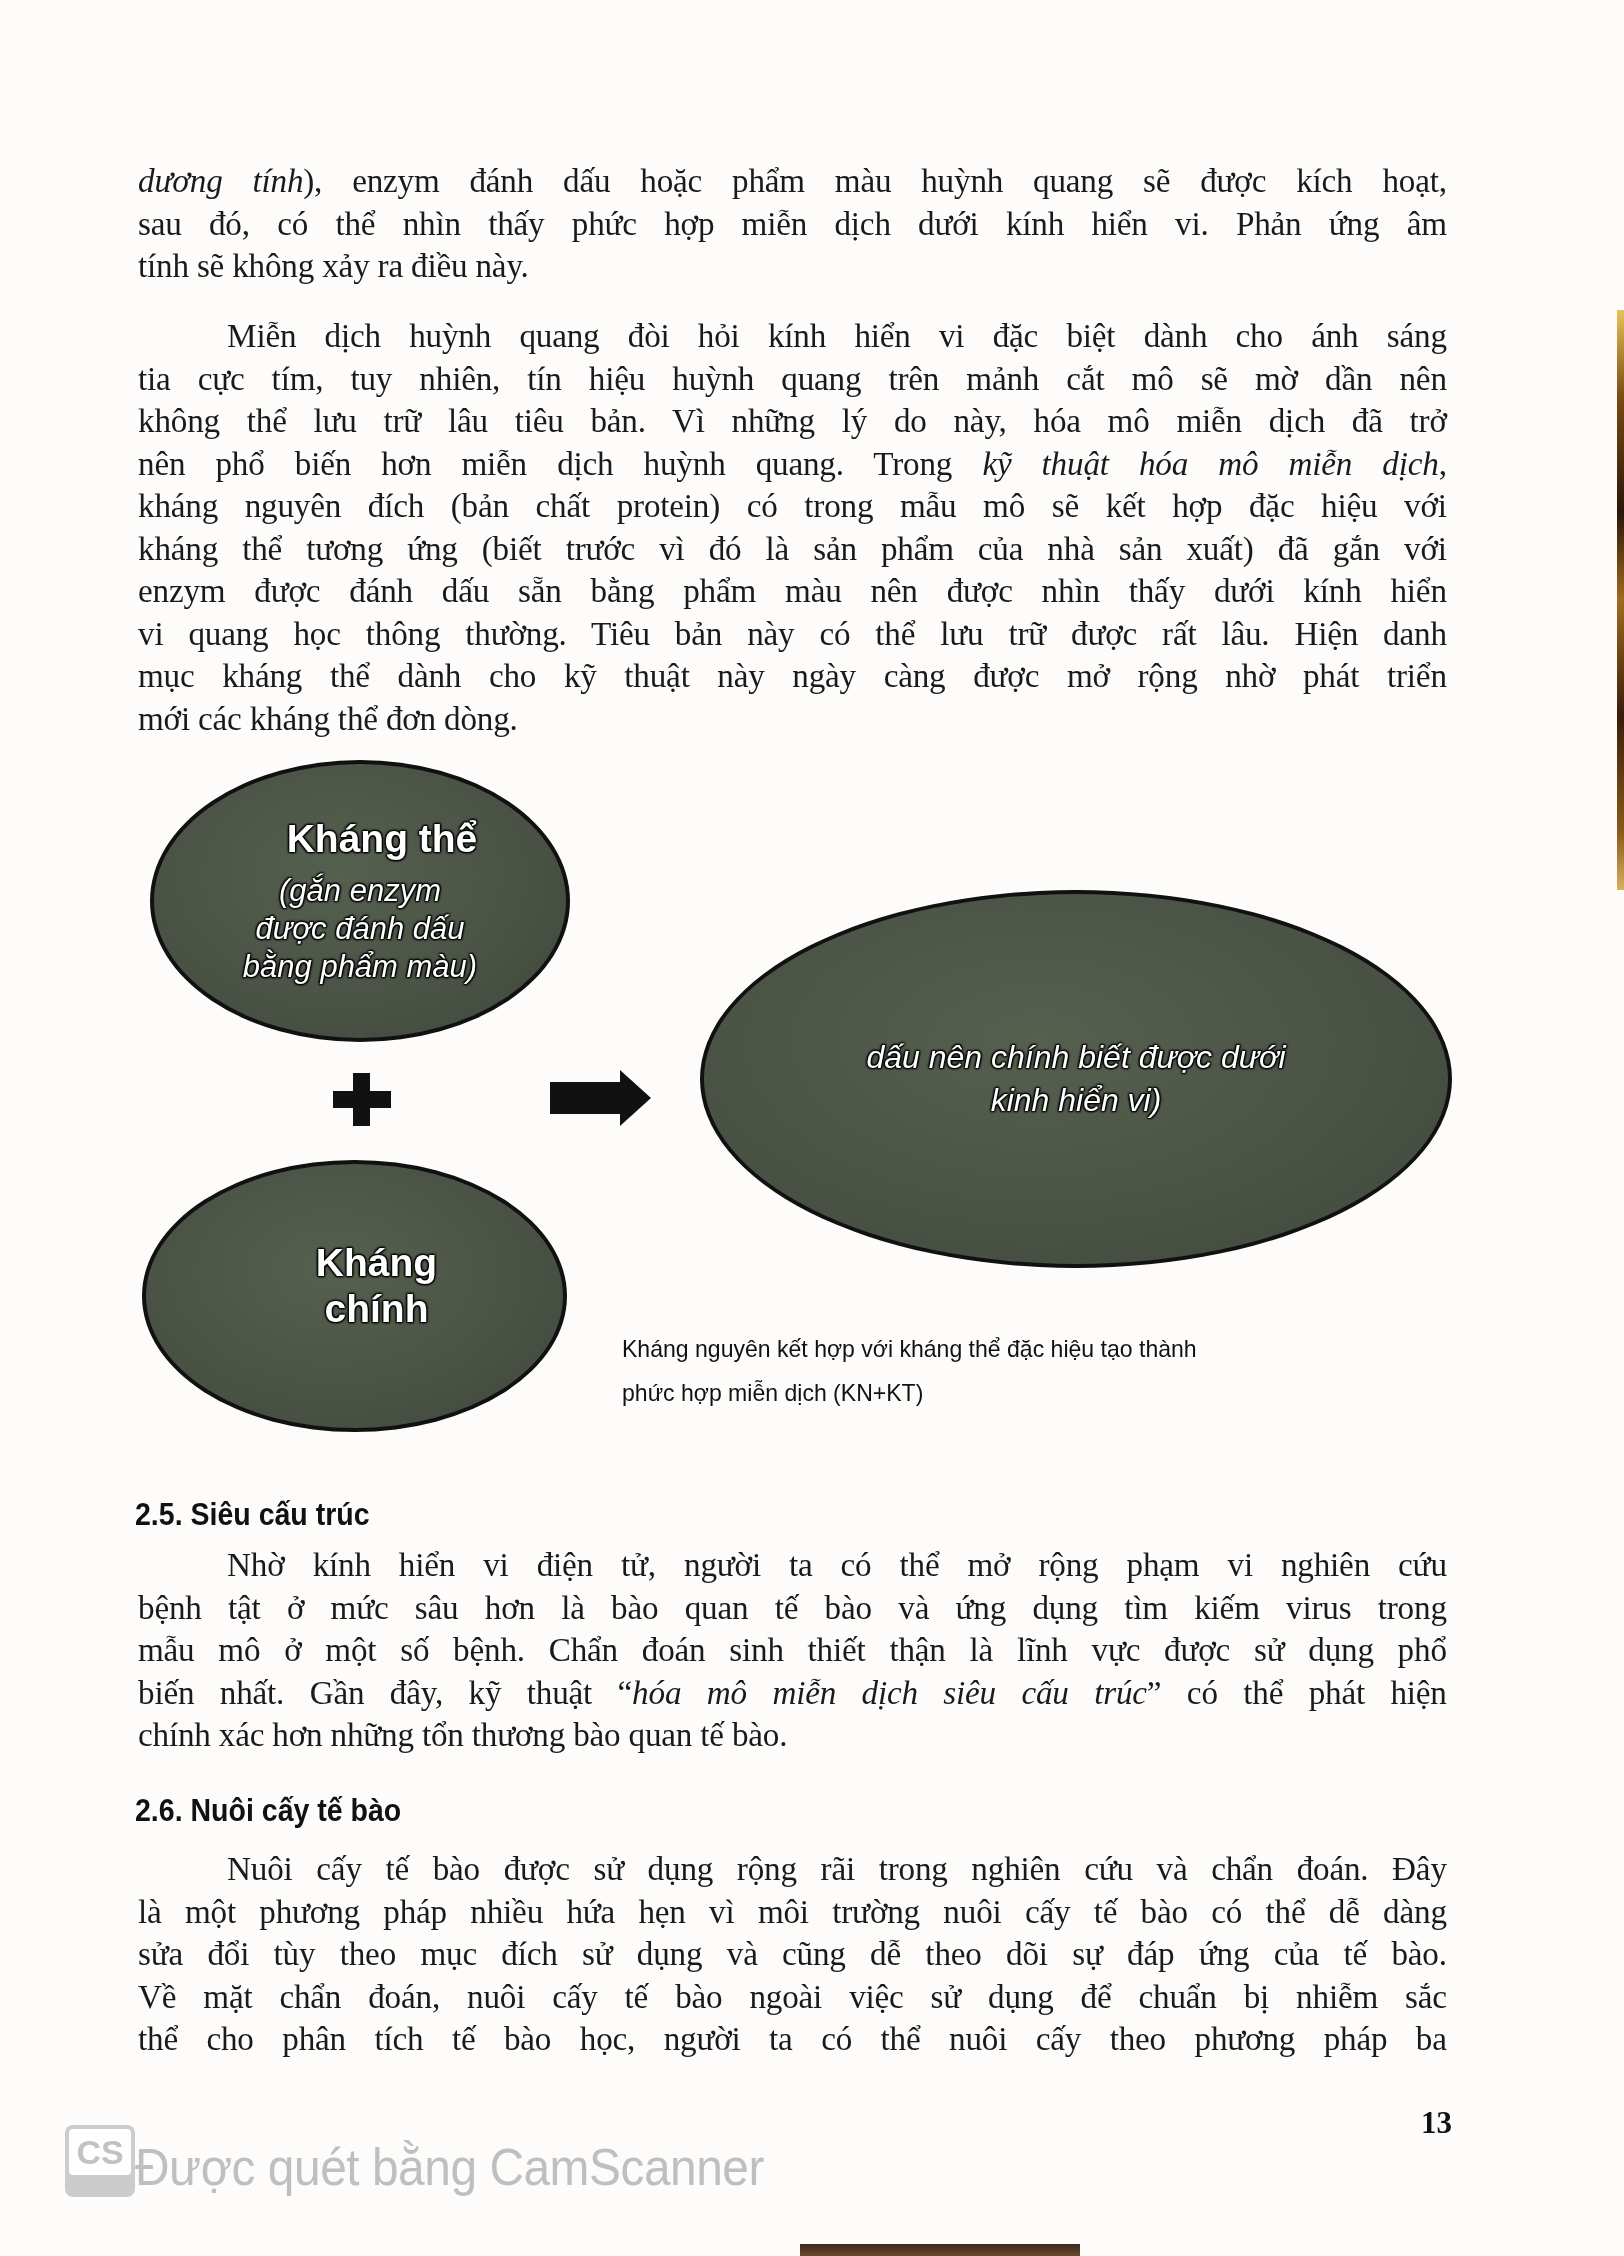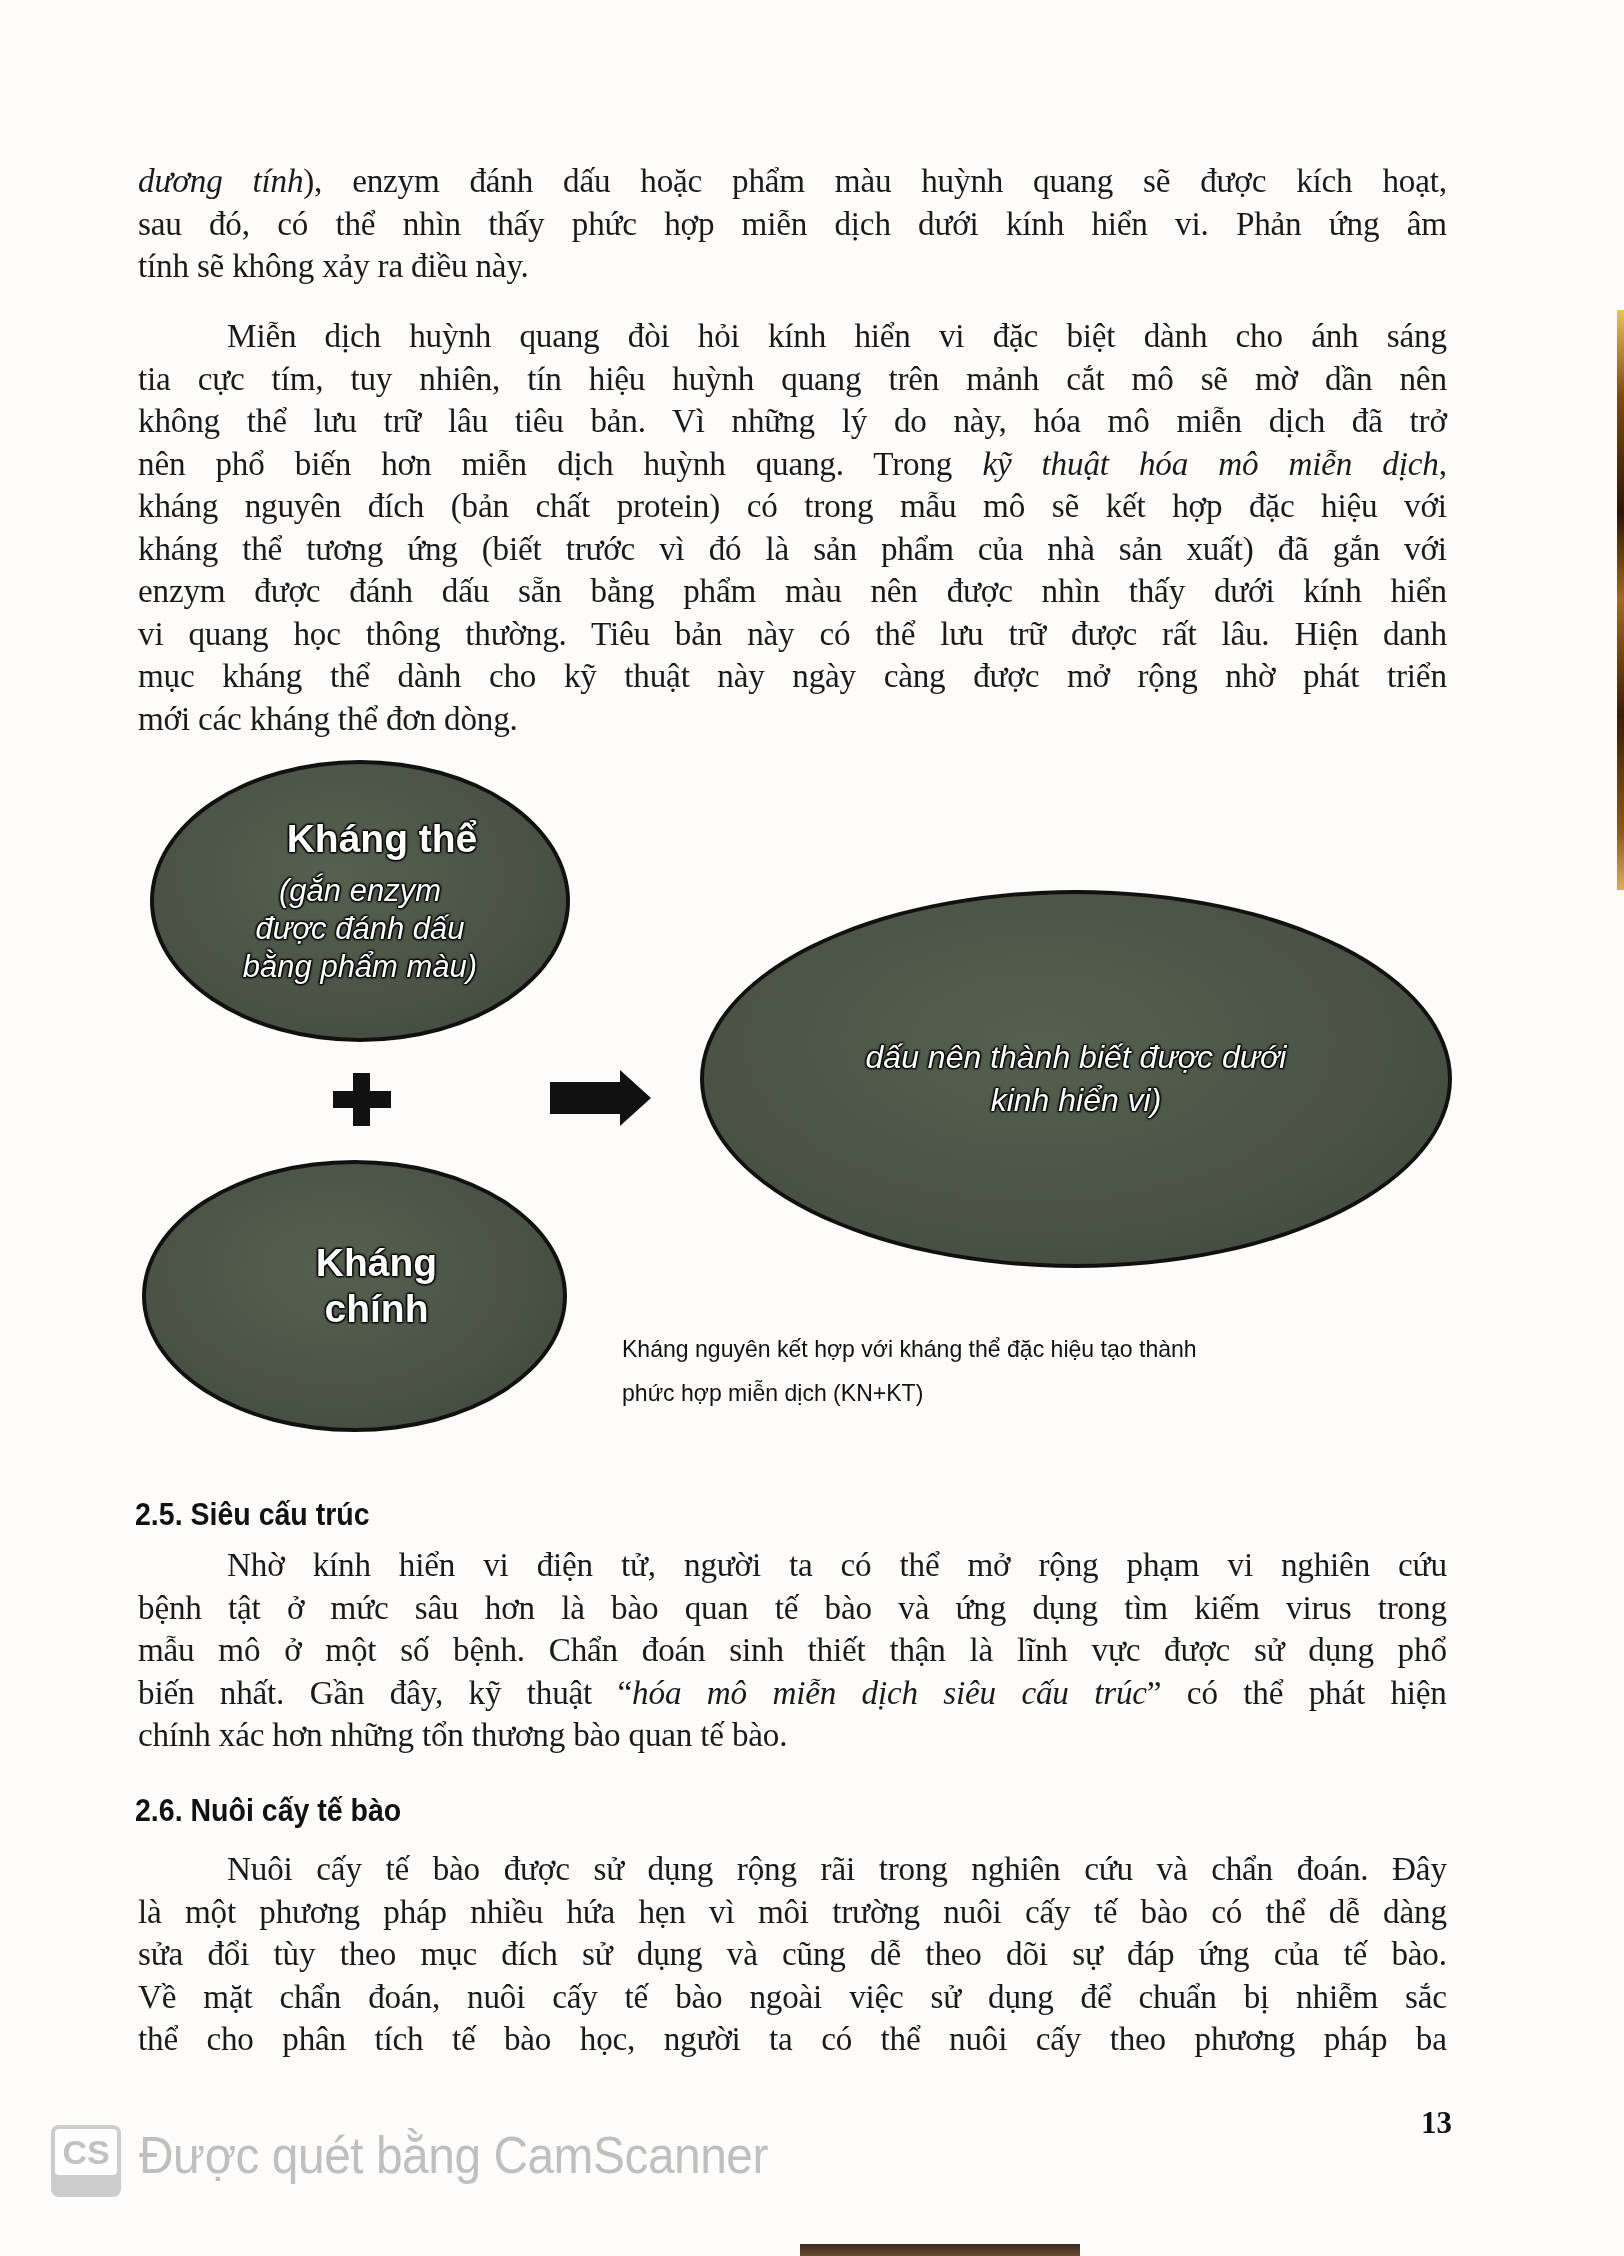--- a/index.html
+++ b/index.html
@@ -62,22 +62,22 @@
       transform: scaleX(0.96); transform-origin: left top;
     }
 
     .page-number {
       position: absolute; left: 1421px; top: 2105px;
       font-family: "Liberation Serif", "DejaVu Serif", serif;
       font-weight: bold; font-size: 31px; color: #111; text-align: center;
     }
 
     .watermark {
-      position: absolute; left: 51px; top: 2125px; height: 72px;
-      display: flex; align-items: flex-start; gap: 18px; opacity: 0.85;
+      position: absolute; left: 65px; top: 2125px; height: 72px;
+      display: flex; align-items: flex-end; opacity: 0.85;
     }
     .cs-logo {
       width: 70px; height: 72px; border-radius: 8px; background: #c4c4c4;
       position: relative; box-sizing: border-box;
     }
     .cs-logo .cs-inner {
       position: absolute; left: 4px; top: 4px; right: 4px; height: 46px;
       background: #fff; border-radius: 4px;
       display: flex; align-items: center; justify-content: center;
       font-family: "Liberation Sans", "DejaVu Sans", sans-serif; font-weight: bold;
@@ -131,21 +131,21 @@
     <svg class="arrow-icon" viewBox="0 0 102 56">
       <polygon points="0,12 70,12 70,0 101,28 70,56 70,44 0,44" fill="#111"></polygon>
     </svg>
 
     <div class="ellipse" style="left:142px; top:1160px; width:425px; height:272px;">
       <div class="e-title" style="margin-top:-20px;">Kháng</div>
       <div class="e-title">chính</div>
     </div>
 
     <div class="ellipse" style="left:700px; top:890px; width:752px; height:378px;">
-      <div class="e-sub" style="font-size:32px; line-height:43px;">dấu nên thành biết được dưới</div>
+      <div class="e-sub" style="font-size:32px; line-height:43px;">dấu nên chính biết được dưới</div>
       <div class="e-sub" style="font-size:32px; line-height:43px;font-style:italic;">kinh hiển vi)</div>
     </div>
 
     <div class="caption" style="top:1327px;">
       <div>Kháng nguyên kết hợp với kháng thể đặc hiệu tạo thành</div>
       <div>phức hợp miễn dịch (KN+KT)</div>
     </div>
   </div>
 
   <div class="heading" style="top:1497px;">2.5. Siêu cấu trúc</div>

